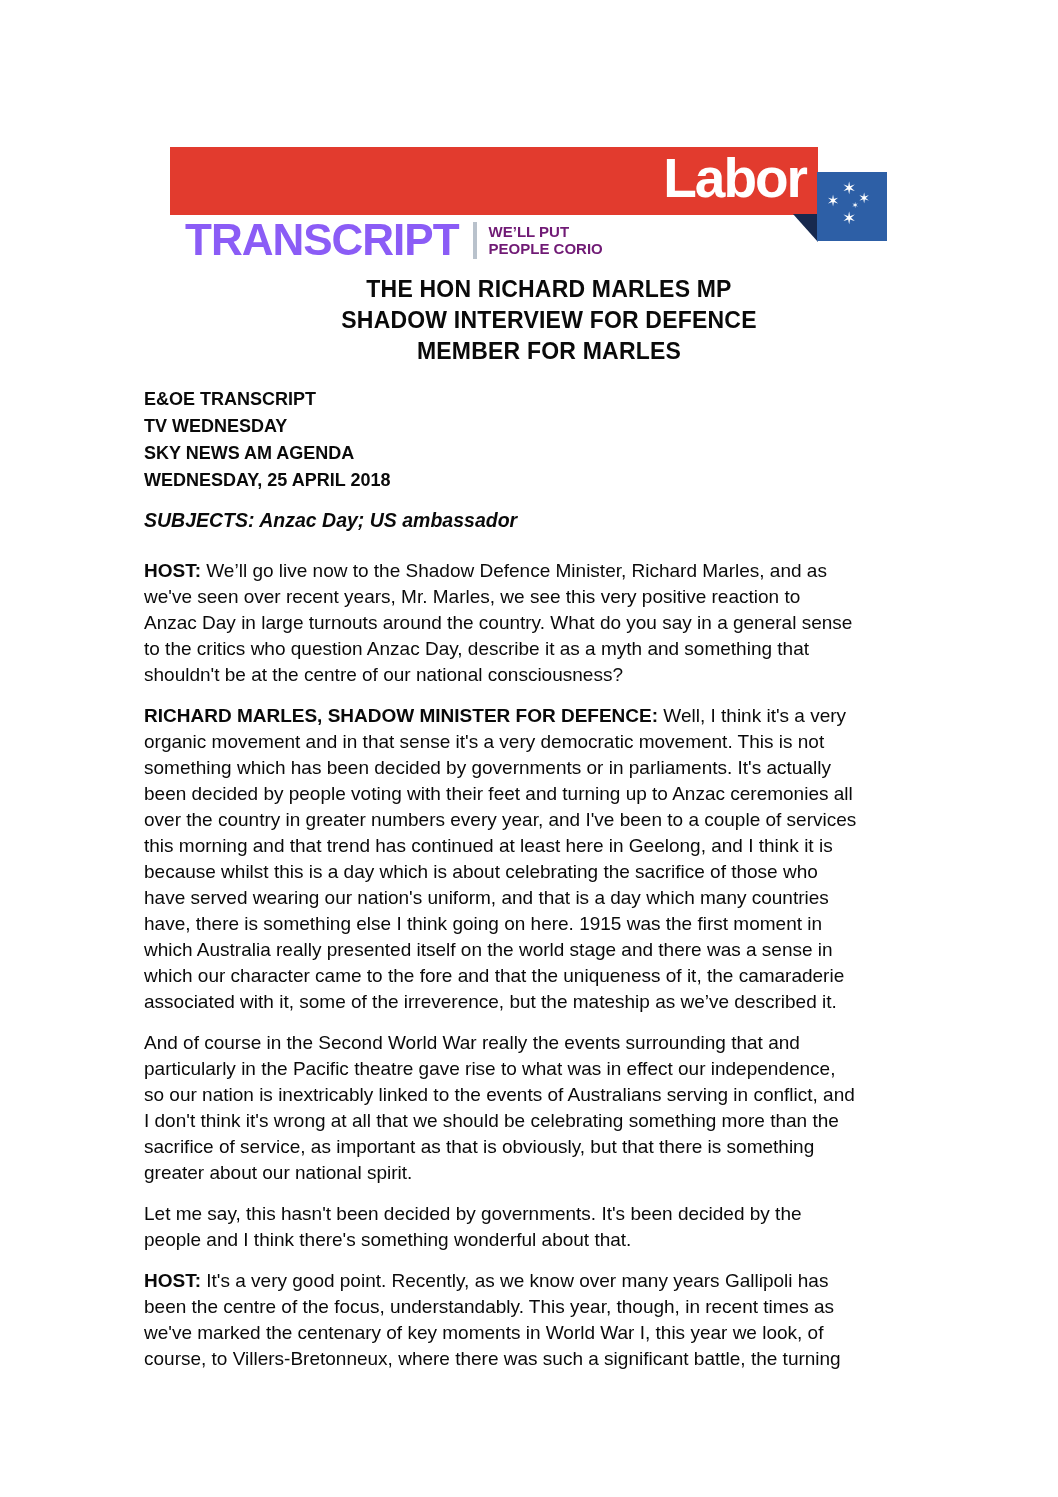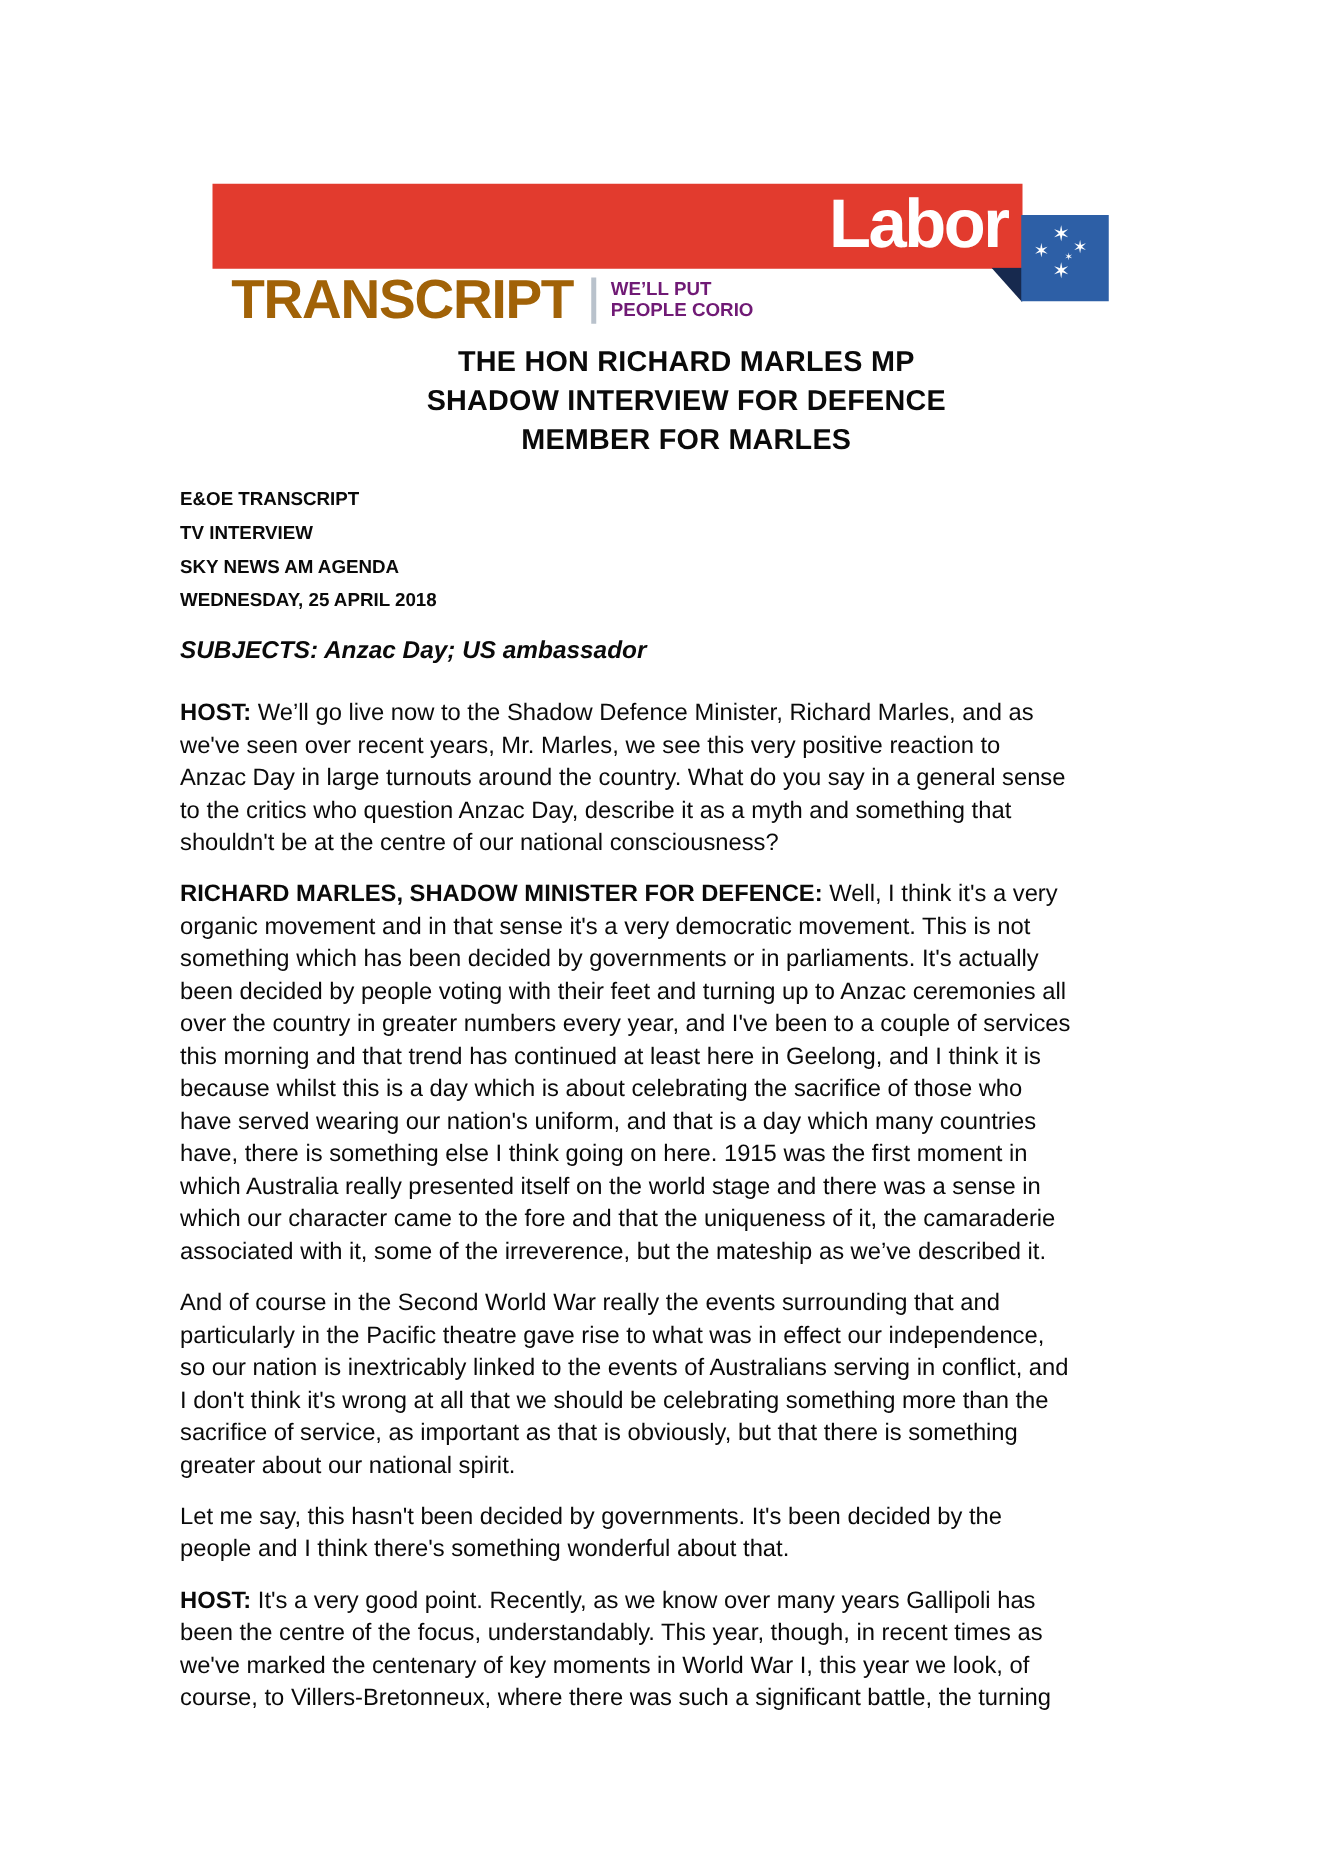--- a/index.html
+++ b/index.html
@@ -60,21 +60,21 @@
   .star-small  { left: 38px; top: 34px; font-size: 8px;  }
   .star-bottom { left: 32px; top: 46px; font-size: 17px; }
 
   .transcript-row {
     position: absolute;
     left: 185px; top: 220px;
     display: flex;
     align-items: flex-start;
   }
   .transcript-wordmark {
-    color: #a16207;
+    color: #8b5cf6;
     font-size: 44px;
     font-weight: bold;
     letter-spacing: -1px;
     line-height: 40px;
   }
   .transcript-divider {
     width: 4px; height: 37px;
     background: #b9c2cc;
     margin: 2px 12px 0 14px;
   }
@@ -95,21 +95,21 @@
   }
   .title-block {
     text-align: center;
     font-size: 23px;
     font-weight: bold;
     line-height: 31px;
     letter-spacing: 0.2px;
   }
   .meta-block {
     margin-top: 19px;
-    font-size: 15px;
+    font-size: 18px;
     font-weight: bold;
     line-height: 27px;
   }
   .subjects-line {
     margin-top: 13px;
     font-size: 19.5px;
     font-weight: bold;
     font-style: italic;
     line-height: 27px;
   }
@@ -151,21 +151,21 @@
   <div class="content">
 
     <div class="title-block">
       <div>THE HON RICHARD MARLES MP</div>
       <div>SHADOW INTERVIEW FOR DEFENCE</div>
       <div>MEMBER FOR MARLES</div>
     </div>
 
     <div class="meta-block">
       <div>E&amp;OE TRANSCRIPT</div>
-      <div>TV INTERVIEW</div>
+      <div>TV WEDNESDAY</div>
       <div>SKY NEWS AM AGENDA</div>
       <div>WEDNESDAY, 25 APRIL 2018</div>
     </div>
 
     <div class="subjects-line">SUBJECTS: Anzac Day; US ambassador</div>
 
     <div class="body-copy">
       <p><span class="speaker">HOST:</span><span> We’ll go live now to the Shadow Defence Minister, Richard Marles, and as
 we've seen over recent years, Mr. Marles, we see this very positive reaction to
 Anzac Day in large turnouts around the country. What do you say in a general sense

